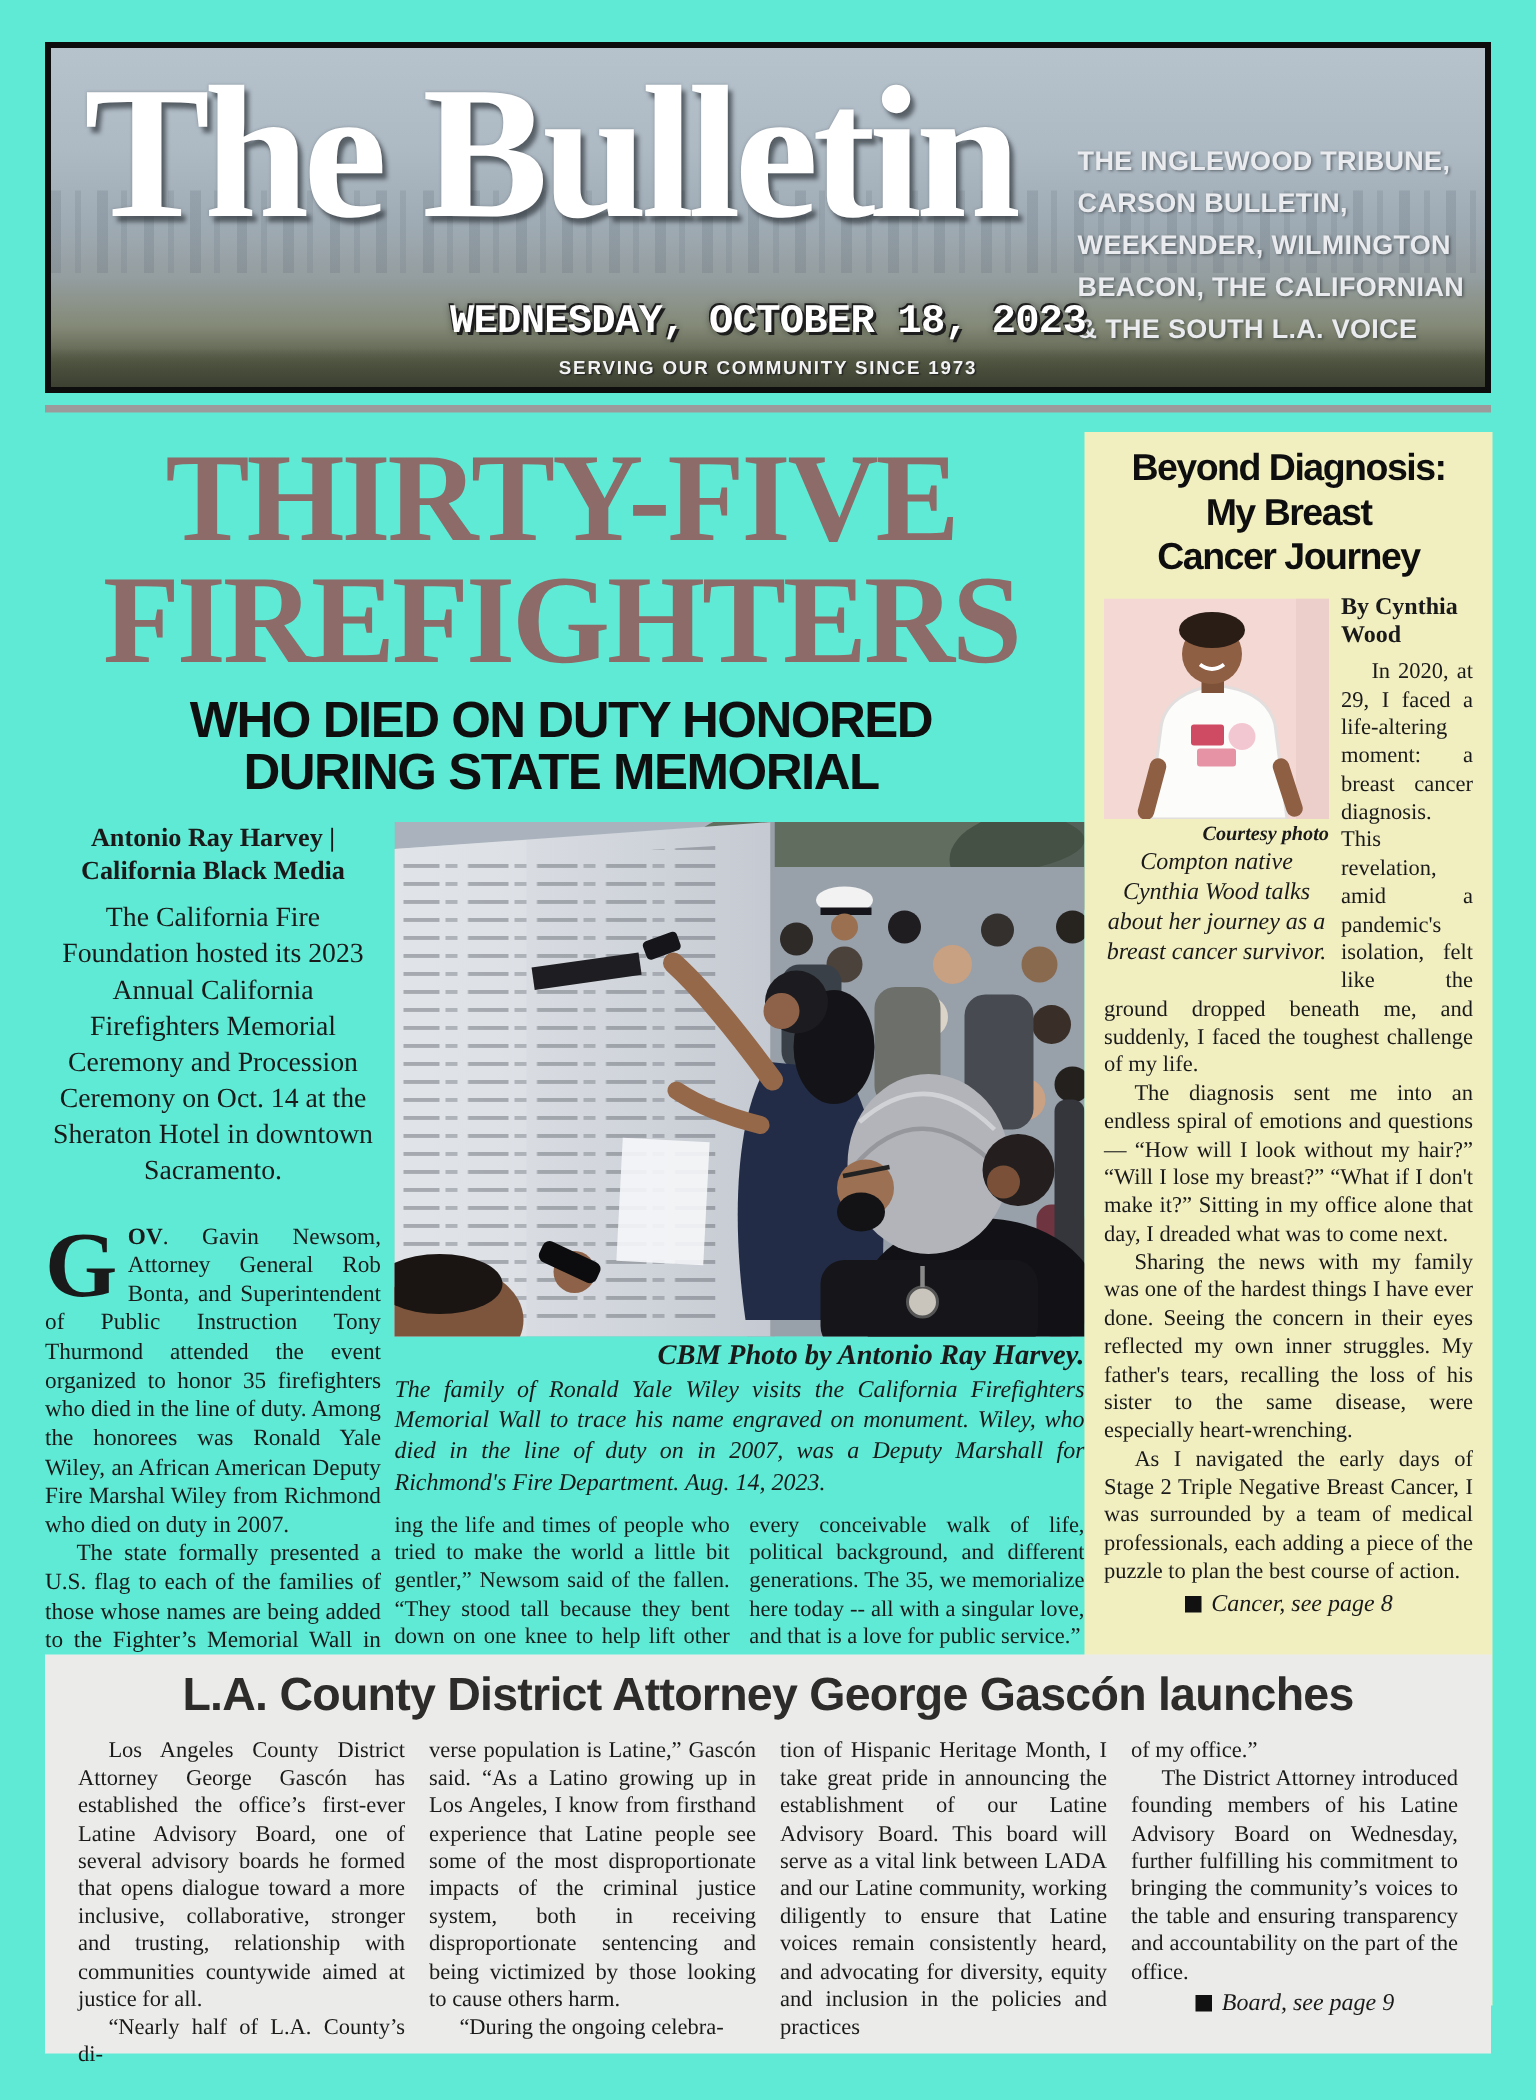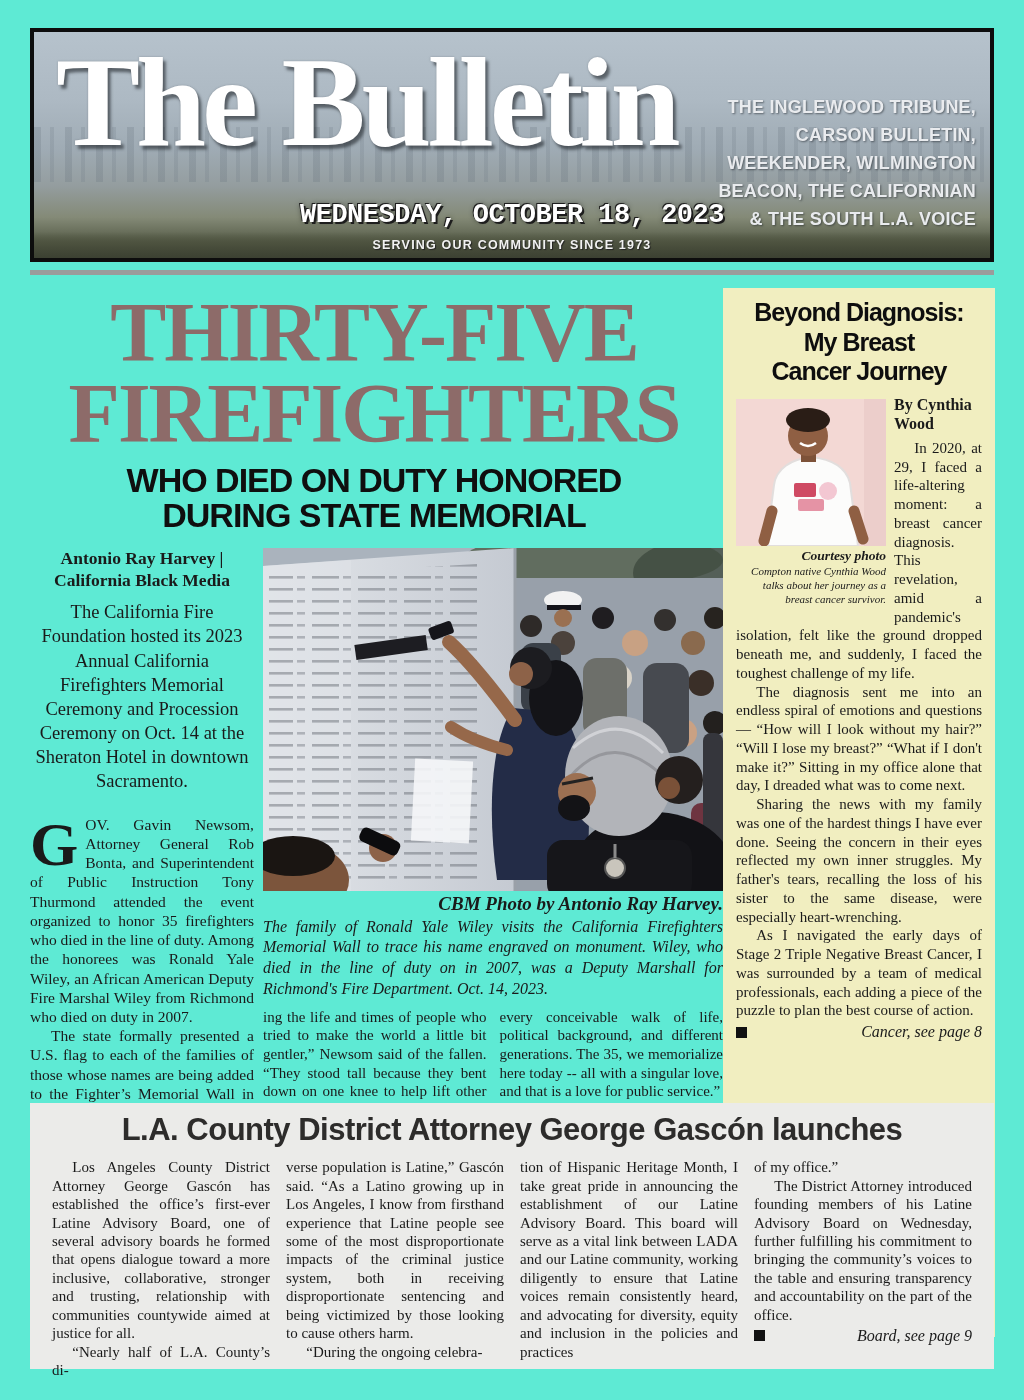--- a/index.html
+++ b/index.html
@@ -10,21 +10,21 @@
   .masthead{position:absolute;top:28px;left:30px;width:964px;height:234px;
             border:4px solid #0d0d0d;box-sizing:border-box;overflow:hidden;
             background:linear-gradient(180deg,#b6c2cc 0%,#adb9c3 30%,#9fabb4 52%,#949d9f 68%,#848a77 82%,#5a604c 92%,#434838 100%);}
   .mast-skyline{position:absolute;left:0;top:95px;width:100%;height:55px;opacity:.22;
             background:repeating-linear-gradient(90deg,#5f6b76 0 7px,transparent 7px 16px,#6d7984 16px 20px,transparent 20px 31px);}
   .mast-hills{position:absolute;left:0;bottom:0;width:100%;height:26px;
             background:linear-gradient(180deg,rgba(80,86,64,0) 0%,rgba(74,79,60,.8) 45%,#3c4132 100%);}
   .mast-title{position:absolute;left:22px;top:2px;font-family:"Liberation Serif",serif;
             font-weight:bold;font-size:126px;line-height:1.1;color:#ffffff;letter-spacing:-4px;
             text-shadow:3px 4px 3px rgba(35,40,45,.6),0 0 2px rgba(120,130,140,.8);}
-  .mast-affiliates{position:absolute;right:14px;top:62px;text-align:right;
+  .mast-affiliates{position:absolute;right:14px;top:62px;text-align:left;
             font-family:"Liberation Sans",sans-serif;font-weight:bold;font-size:18px;line-height:1.55;
             color:#e9ebee;letter-spacing:.2px;text-shadow:1px 1px 2px rgba(30,35,40,.55);}
   .mast-date{position:absolute;left:0;top:168px;width:100%;text-align:center;
             font-family:Liberation Mono, monospace;font-weight:bold;font-size:27px;color:#fff;
             letter-spacing:-.5px;text-shadow:2px 2px 0 #1d1d1d,-1px -1px 0 #1d1d1d,0 0 5px rgba(0,0,0,.5);}
   .mast-tagline{position:absolute;left:0;top:206px;width:100%;text-align:center;
             font-family:"Liberation Sans",sans-serif;font-weight:bold;font-size:12.5px;color:#f2f2f2;
             letter-spacing:1.2px;text-shadow:1px 1px 1px #222;}
   .rule{position:absolute;top:270px;left:30px;width:964px;height:5px;background:#9b9b9b;}
 
@@ -33,43 +33,43 @@
   .headline{text-align:center;font-family:"Liberation Serif",serif;font-weight:bold;
             font-size:84px;line-height:.97;color:#8d6b69;letter-spacing:-2px;margin-top:4px;}
   .subhead{text-align:center;font-family:"Liberation Sans",sans-serif;font-weight:bold;
             font-size:34px;line-height:1.04;color:#0f0f0f;letter-spacing:-1px;margin-top:8px;}
   .article-body{display:flex;margin-top:14px;}
   .col-left{width:224px;flex:0 0 224px;font-size:15.5px;line-height:1.24;text-align:justify;}
   .byline{text-align:center;font-weight:bold;font-size:17.5px;line-height:1.25;}
   .intro{text-align:center;font-size:18.5px;line-height:1.3;margin-top:9px;}
   .dc-para{margin-top:22px;}
   .dropcap{float:left;font-weight:bold;font-size:62px;line-height:.8;padding:5px 7px 0 0;}
-  .lead-caps{font-weight:normal;}
+  .lead-caps{font-weight:bold;}
   p{margin:0;}
   .ind{text-indent:1.35em;}
   .col-right{flex:1;margin-left:9px;}
   .main-photo{display:block;width:460px;height:343px;}
   .photo-credit{text-align:right;font-weight:bold;font-style:italic;font-size:19px;margin-top:2px;}
   .photo-caption{font-style:italic;font-size:16px;line-height:1.3;text-align:justify;margin-top:2px;}
   .two-col{display:flex;gap:13px;margin-top:8px;}
   .two-col>div{flex:1;font-size:15px;line-height:1.24;text-align:justify;}
-  .jump{display:flex;justify-content:space-between;align-items:center;gap:7px;
+  .jump{display:flex;justify-content:center;align-items:center;gap:7px;
         font-style:italic;font-size:16px;margin-top:2px;}
   .jump .square{width:11px;height:11px;background:#111;flex:0 0 11px;}
 
   
   .sidebar{position:absolute;top:288px;left:723px;width:272px;height:1049px;
            background:#f1eec0;box-sizing:border-box;padding:10px 13px 8px 13px;}
   .sb-title{text-align:center;font-family:"Liberation Sans",sans-serif;font-weight:bold;
             font-size:25px;line-height:1.18;color:#0e0e0e;letter-spacing:-1px;}
   .sb-body{margin-top:8px;font-size:15px;line-height:1.25;text-align:justify;}
   .sb-photo-block{float:left;width:150px;margin:4px 8px 2px 0;}
   .sb-photo{display:block;width:150px;height:147px;}
   .sb-credit{text-align:right;font-weight:bold;font-style:italic;font-size:13.5px;margin-top:2px;}
-  .sb-caption{font-style:italic;font-size:11px;line-height:1.25;text-align:right;margin-top:1px;}
+  .sb-caption{font-style:italic;font-size:16px;line-height:1.25;text-align:center;margin-top:1px;}
   .sb-byline{font-weight:bold;font-size:16px;line-height:1.2;margin-bottom:6px;text-align:left;}
   .sb-jump{margin-top:2px;}
 
   
   .bottom{position:absolute;top:1103px;left:30px;width:964px;height:266px;
           background:#ebebe9;box-sizing:border-box;padding:8px 22px 0 22px;}
   .bottom-headline{text-align:center;font-family:"Liberation Sans",sans-serif;font-weight:bold;
           font-size:31px;line-height:1.2;color:#2d2c2b;letter-spacing:-.5px;}
   .bottom-cols{display:flex;gap:16px;margin-top:10px;}
   .bottom-cols>div{flex:1;font-size:15px;line-height:1.23;text-align:justify;}
@@ -189,21 +189,21 @@
             <circle cx="406" cy="240" r="11" fill="#7a5138"></circle>
           </g>
           <g>
             <ellipse cx="38" cy="332" rx="48" ry="36" fill="#7c553c"></ellipse>
             <ellipse cx="30" cy="308" rx="42" ry="20" fill="#1a1512"></ellipse>
             <circle cx="120" cy="300" r="14" fill="#8d6248"></circle>
             <rect x="96" y="286" width="42" height="15" rx="5" fill="#0c0c0e" transform="rotate(25 117 293)"></rect>
           </g>
         </svg>
         <div class="photo-credit">CBM Photo by Antonio Ray Harvey.</div>
-        <div class="photo-caption">The family of Ronald Yale Wiley visits the California Firefighters Memorial Wall to trace his name engraved on monument. Wiley, who died in the line of duty on in 2007, was a Deputy Marshall for Richmond's Fire Department. Oct. 14, 2023.</div>
+        <div class="photo-caption">The family of Ronald Yale Wiley visits the California Firefighters Memorial Wall to trace his name engraved on monument. Wiley, who died in the line of duty on in 2007, was a Deputy Marshall for Richmond's Fire Department. Aug. 14, 2023.</div>
         <div class="two-col">
           <div>
             <p>ing the life and times of people who tried to make the world a little bit gentler,” Newsom said of the fallen. “They stood tall because they bent down on one knee to help lift other people up. People that came from</p>
           </div>
           <div>
             <p>every conceivable walk of life, political background, and different generations. The 35, we memorialize here today -- all with a singular love, and that is a love for public service.”</p>
             <div class="jump">
               <span class="square"></span>
               <span>Fire, see page 8</span>
             </div>

